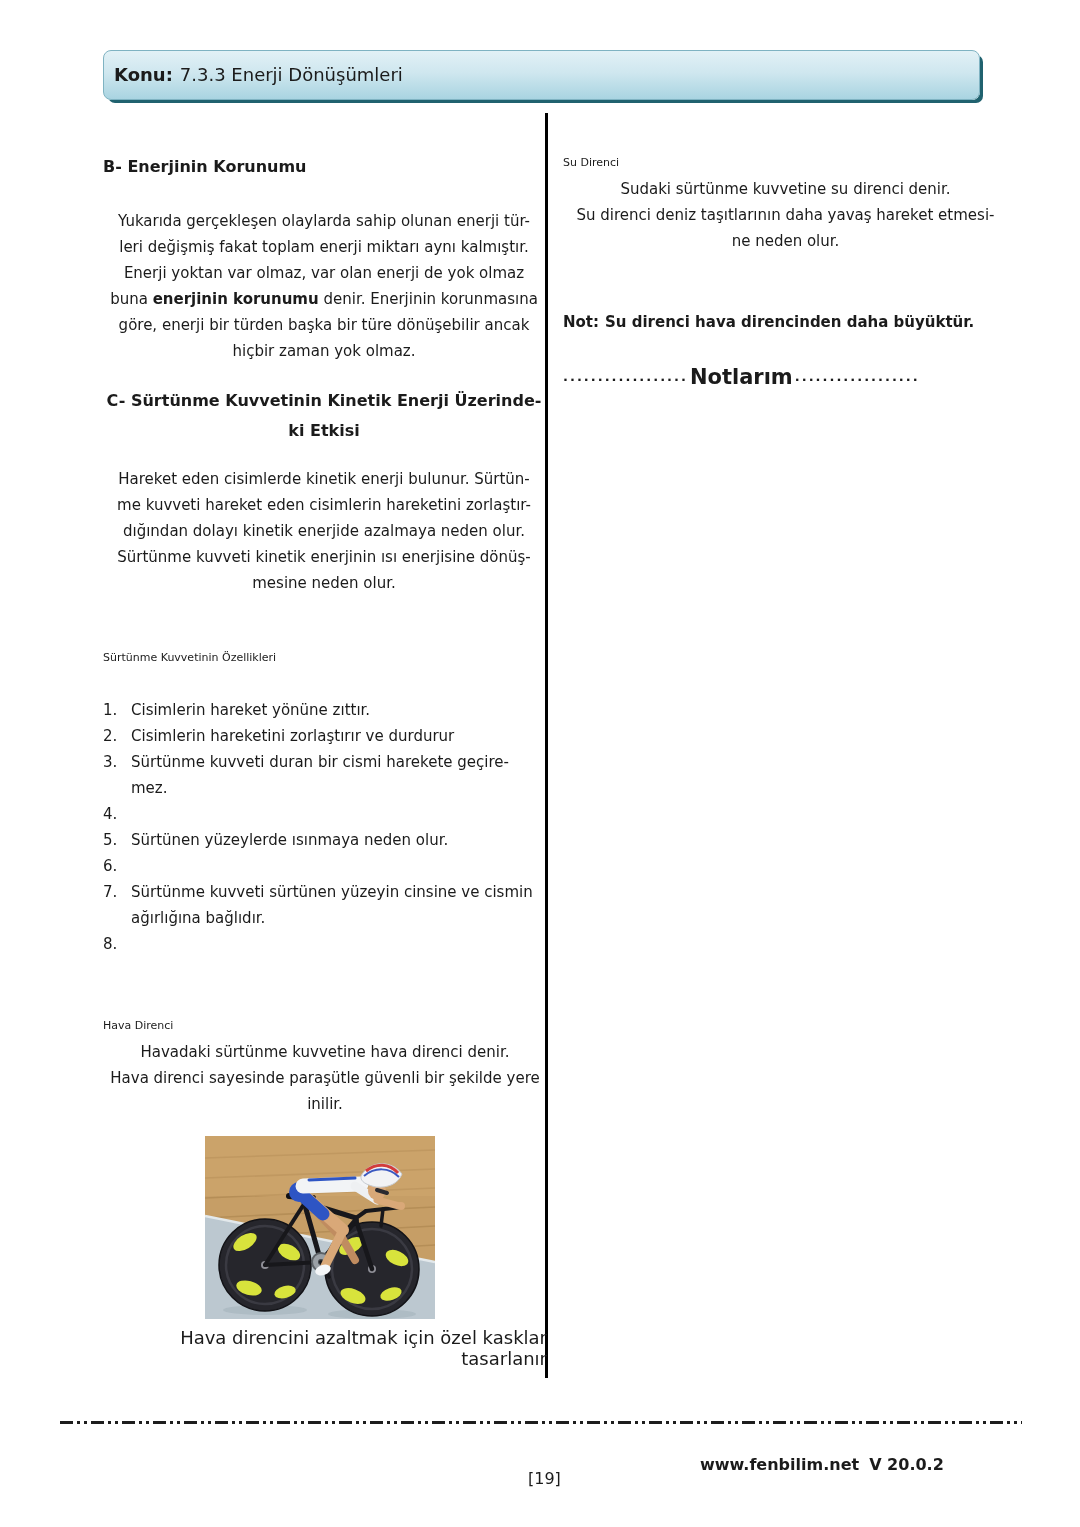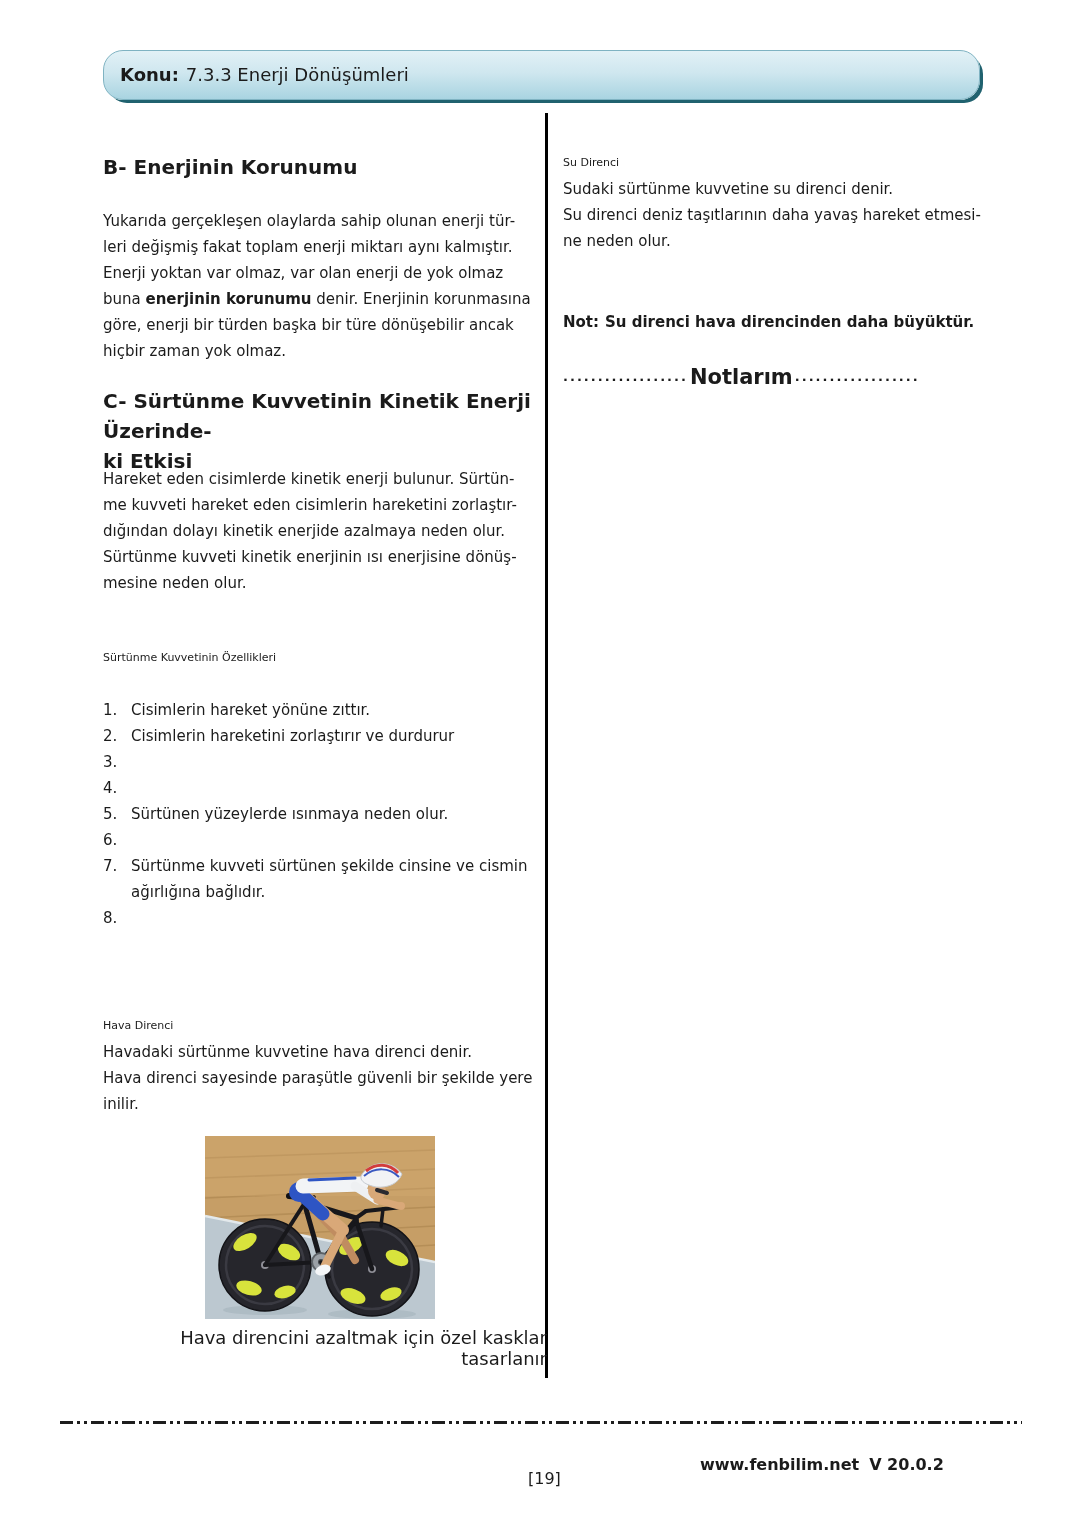--- a/index.html
+++ b/index.html
@@ -2,38 +2,38 @@
 <html lang="tr"><head>
 <meta charset="utf-8">
 <style>
   html,body{margin:0;padding:0;}
   body{
     width:1080px;height:1527px;position:relative;background:#ffffff;
     font-family:"DejaVu Sans","Liberation Sans",sans-serif;
     color:#1b1b1b;-webkit-font-smoothing:antialiased;
   }
   .abs{position:absolute;}
-  .pre{white-space:pre-line;}
+  .pre{white-space:pre-line;text-align:center;}
 
   
   .header-box{
     left:103px;top:50px;width:877px;height:50px;
     background:linear-gradient(180deg,#e2f1f6 0%,#cfe7ef 45%,#a9d4e1 100%);
-    border:1px solid #7fb3c2;border-radius:20px;
+    border:1px solid #7fb3c2;border-radius:8px;
     box-shadow:4px 4px 0 -1px #20626f;
-    line-height:48px;padding-left:16px;box-sizing:border-box;
+    line-height:48px;padding-left:10px;box-sizing:border-box;
     font-size:18px;
   }
   .header-box .lbl{font-weight:700;margin-right:7px;}
 
   
   .divider-v{left:545px;top:113px;width:3px;height:1265px;background:#000;}
 
   
-  .h-main{font-size:20px;font-weight:700;margin:0;line-height:30px;}
+  .h-main{font-size:16px;font-weight:700;margin:0;line-height:30px;}
   .h-sub{font-size:11px;font-weight:400;margin:0;line-height:26px;}
   .para{font-size:15px;line-height:26px;margin:0;}
   .para b{font-weight:700;}
 
   .b-heading{left:103px;top:152px;width:440px;}
   .b-para{left:103px;top:208px;width:442px;}
   .c-heading{left:103px;top:386px;width:442px;}
   .c-para{left:103px;top:466px;width:442px;}
   .list-heading{left:103px;top:645px;width:440px;}
   .num-list{left:103px;top:697px;width:442px;margin:0;padding:0;list-style:none;font-size:15px;line-height:26px;}
@@ -100,34 +100,36 @@
   <li class="num-item">
       <span class="num">1.</span>
       <span class="itxt">Cisimlerin hareket yönüne zıttır.</span>
     </li>
   <li class="num-item">
       <span class="num">2.</span>
       <span class="itxt">Cisimlerin hareketini zorlaştırır ve durdurur</span>
     </li>
   <li class="num-item">
       <span class="num">3.</span>
+      <span class="itxt">Sürtünme kuvveti duran bir cismi harekete geçire-
+mez.</span>
     </li>
   <li class="num-item">
       <span class="num">4.</span>
     </li>
   <li class="num-item">
       <span class="num">5.</span>
       <span class="itxt">Sürtünen yüzeylerde ısınmaya neden olur.</span>
     </li>
   <li class="num-item">
       <span class="num">6.</span>
     </li>
   <li class="num-item">
       <span class="num">7.</span>
-      <span class="itxt">Sürtünme kuvveti sürtünen şekilde cinsine ve cismin
+      <span class="itxt">Sürtünme kuvveti sürtünen yüzeyin cinsine ve cismin
 ağırlığına bağlıdır.</span>
     </li>
   <li class="num-item">
       <span class="num">8.</span>
     </li>
 </ol>
 
 <h3 class="abs h-sub hava-heading">Hava Direnci</h3>
 <p class="abs para pre hava-text">Havadaki sürtünme kuvvetine hava direnci denir.
 Hava direnci sayesinde paraşütle güvenli bir şekilde yere

